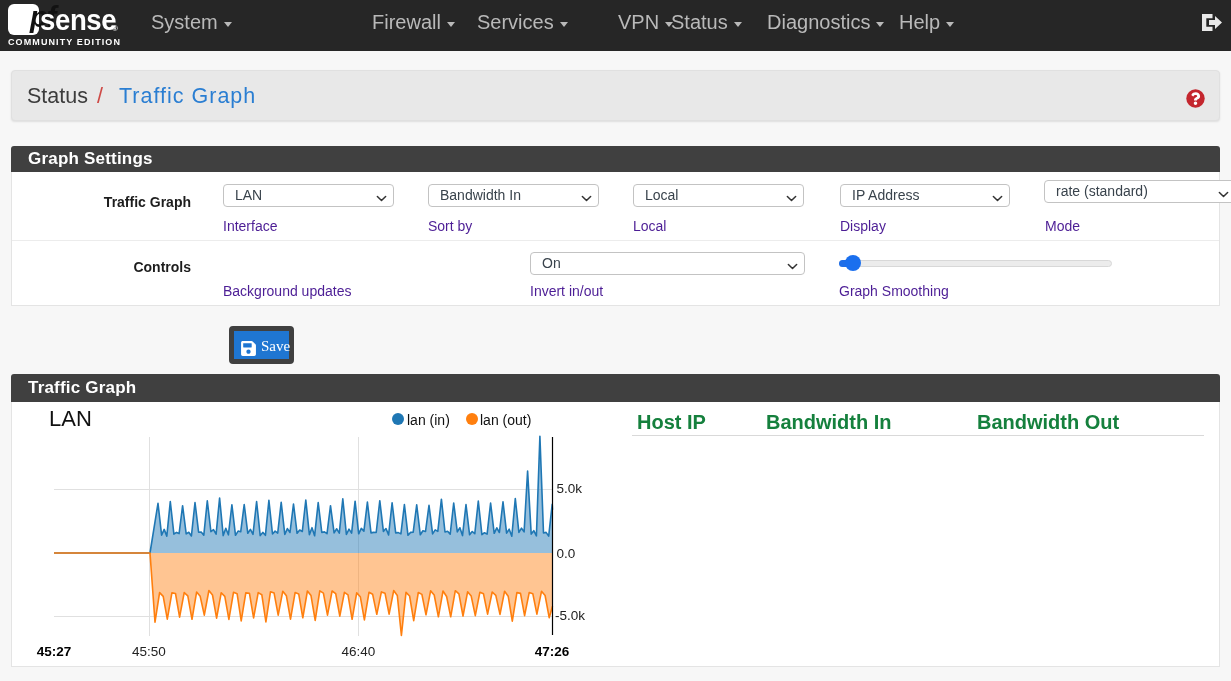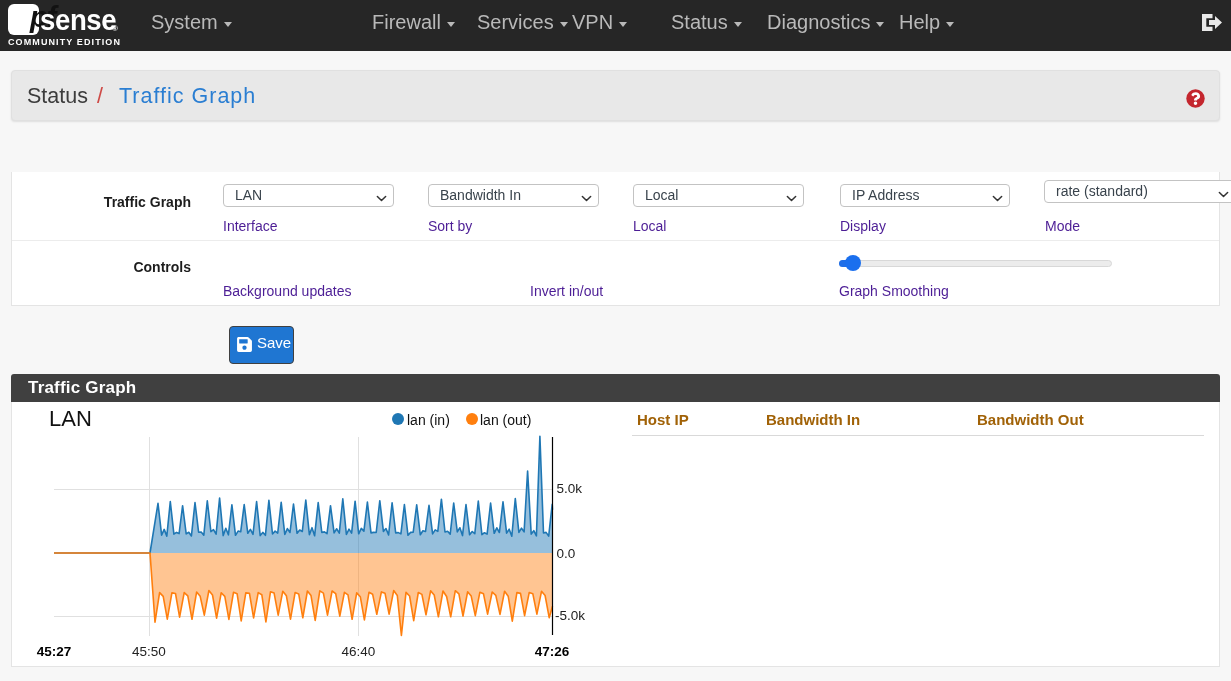--- a/index.html
+++ b/index.html
@@ -22,58 +22,59 @@
 
 .phead { position:absolute; left:11px; width:1209px; background:#404040; color:#fff; font-size:17px; font-weight:bold; letter-spacing:0.2px; border-radius:3px 3px 0 0; }
 .pbody { position:absolute; left:11px; width:1209px; background:#fff; border:1px solid #e4e4e4; border-top:none; }
 
 .flabel { position:absolute; width:180px; text-align:right; font-size:14px; font-weight:bold; color:#1d1d1d; }
 .sel { position:absolute; height:23px; background:#fff; border:1px solid #c3c3c3; border-radius:4px; font-size:14px; color:#39434c; line-height:21px; padding-left:11px; }
 .sel svg { position:absolute; right:6px; top:8px; }
 .sub { position:absolute; font-size:14px; color:#4c1d95; }
 .divline { position:absolute; left:12px; width:1207px; height:1px; background:#ececec; }
 
-#save { position:absolute; left:229px; top:326px; width:65px; height:38px; background:#1f76d2; border:1px solid #404040; border-radius:4px; color:#fff; font-size:16px; }
+#save { position:absolute; left:229px; top:326px; width:65px; height:38px; background:#1f76d2; border:5px solid #404040; border-radius:4px; color:#fff; font-size:16px;font-family:Liberation Serif, serif; }
 #save span { position:absolute; }
 
-.th { position:absolute; font-size:15px; font-weight:bold; color:#a16207;text-align:right; }
+.th { position:absolute; font-size:20px; font-weight:bold; color:#15803d;text-align:right; }
 .dot { position:absolute; width:12px; height:12px; border-radius:50%; top:413px; }
 .leg { position:absolute; top:412px; font-size:14px; color:#111; }
 </style>
 </head>
 <body>
 <div id="page">
 <div id="nav">
   <div id="logo-box"></div>
   <div id="logo-pf">pf</div>
   <div id="logo-sense">sense</div>
   <div id="logo-r">®</div>
   <div id="logo-ce">COMMUNITY EDITION</div>
   <div class="mi" style="left:151px">System<span class="car"></span></div>
   <div class="mi" style="left:372px">Firewall<span class="car"></span></div>
   <div class="mi" style="left:477px">Services<span class="car"></span></div>
-  <div class="mi" style="left:572px">VPN<span class="car"></span></div>
+  <div class="mi" style="left:618px">VPN<span class="car"></span></div>
   <div class="mi" style="left:671px">Status<span class="car"></span></div>
   <div class="mi" style="left:767px">Diagnostics<span class="car"></span></div>
   <div class="mi" style="left:899px">Help<span class="car"></span></div>
   <svg style="position:absolute;right:9px;top:14px" width="20" height="17" viewBox="0 0 20 17">
         <path fill="#e9e9e9" d="M0 0 H10.5 V4.2 H4.3 V12.8 H10.5 V17 H0 Z"></path>
         <path fill="#e9e9e9" d="M7 5.9 H13 V2 L20 8.5 L13 15 V11.1 H7 Z"></path>
       </svg>
 </div>
 <div id="crumb">
   <span class="t" style="left:15px;color:#3c3c3c">Status</span>
   <span class="t" style="left:85px;color:#ce4844">/</span>
   <span class="t" style="left:107px;color:#2a7ed2;letter-spacing:1px">Traffic Graph</span>
   <svg style="position:absolute;right:14px;top:18px" width="19" height="19" viewBox="0 0 512 512">
         <circle cx="256" cy="256" r="248" fill="#c4262e"></circle>
         <path fill="#fff" d="M262.7 90c-54.5 0-89.3 23-116.5 63.8-3.5 5.3-2.4 12.4 2.7 16.3l34.7 26.3c5.2 3.9 12.6 3 16.7-2.1 17.9-22.7 30.1-35.8 57.3-35.8 20.4 0 45.7 13.1 45.7 33 0 15-12.4 22.7-32.5 34C247.1 238.5 216 254.9 216 296v4c0 6.6 5.4 12 12 12h56c6.6 0 12-5.4 12-12v-1.3c0-28.5 83.2-29.6 83.2-106.7 0-58-60.2-102-116.5-102zM256 338c-25.4 0-46 20.6-46 46 0 25.4 20.6 46 46 46s46-20.6 46-46c0-25.4-20.6-46-46-46z"></path>
       </svg>
 </div>
 
+<div class="phead" style="top:146px;height:26px;line-height:26px;padding-left:17px">Graph Settings</div>
 <div class="pbody" style="top:172px;height:134px"></div>
 <div class="flabel" style="left:11px;top:194px">Traffic Graph</div>
 <div class="sel" style="left:223px;top:184px;width:171px">LAN<svg width="11" height="11" viewBox="0 0 16 16">
         <path d="M2 5l6 6 6-6" stroke="#333" stroke-width="2.2" fill="none" stroke-linecap="round" stroke-linejoin="round"></path>
       </svg></div>
 <div class="sel" style="left:428px;top:184px;width:171px">Bandwidth In<svg width="11" height="11" viewBox="0 0 16 16">
         <path d="M2 5l6 6 6-6" stroke="#333" stroke-width="2.2" fill="none" stroke-linecap="round" stroke-linejoin="round"></path>
       </svg></div>
 <div class="sel" style="left:633px;top:184px;width:171px">Local<svg width="11" height="11" viewBox="0 0 16 16">
         <path d="M2 5l6 6 6-6" stroke="#333" stroke-width="2.2" fill="none" stroke-linecap="round" stroke-linejoin="round"></path>
@@ -84,20 +85,23 @@
 <div class="sel" style="left:1044px;top:180px;width:192px">rate (standard)<svg width="11" height="11" viewBox="0 0 16 16">
         <path d="M2 5l6 6 6-6" stroke="#333" stroke-width="2.2" fill="none" stroke-linecap="round" stroke-linejoin="round"></path>
       </svg></div>
 <div class="sub" style="left:223px;top:218px">Interface</div>
 <div class="sub" style="left:428px;top:218px">Sort by</div>
 <div class="sub" style="left:633px;top:218px">Local</div>
 <div class="sub" style="left:840px;top:218px">Display</div>
 <div class="sub" style="left:1045px;top:218px">Mode</div>
 <div class="divline" style="top:240px"></div>
 <div class="flabel" style="left:11px;top:259px">Controls</div>
+<div class="sel" style="left:530px;top:252px;width:275px">On<svg width="11" height="11" viewBox="0 0 16 16">
+        <path d="M2 5l6 6 6-6" stroke="#333" stroke-width="2.2" fill="none" stroke-linecap="round" stroke-linejoin="round"></path>
+      </svg></div>
 <div class="abs" style="left:839px;top:260px;width:273px;height:7px;background:#ececec;border:1px solid #d8d8d8;border-radius:4px"></div>
 <div class="abs" style="left:839px;top:260px;width:20px;height:7px;background:#1e6ee8;border-radius:4px"></div>
 <div class="abs" style="left:845px;top:255px;width:16px;height:16px;background:#1a6fee;border-radius:50%"></div>
 <div class="sub" style="left:530px;top:283px">Invert in/out</div>
 <div class="sub" style="left:839px;top:283px">Graph Smoothing</div>
 <div class="sub" style="left:223px;top:283px">Background updates</div>
 
 <div id="save">
       <svg style="position:absolute;left:6px;top:9px" width="17" height="17" viewBox="0 0 448 512">
         <path fill="#fff" d="M433.9 129.9l-83.9-83.9A48 48 0 0 0 316.1 32H48C21.5 32 0 53.5 0 80v352c0 26.5 21.5 48 48 48h352c26.5 0 48-21.5 48-48V163.9a48 48 0 0 0-14.1-34zM224 416c-35.3 0-64-28.7-64-64 0-35.3 28.7-64 64-64s64 28.7 64 64c0 35.3-28.7 64-64 64zm96-304.5V212c0 6.6-5.4 12-12 12H76c-6.6 0-12-5.4-12-12V108c0-6.6 5.4-12 12-12h228.5c3.2 0 6.2 1.3 8.5 3.5l3.5 3.5a12 12 0 0 1 3.5 8.5z"></path>

